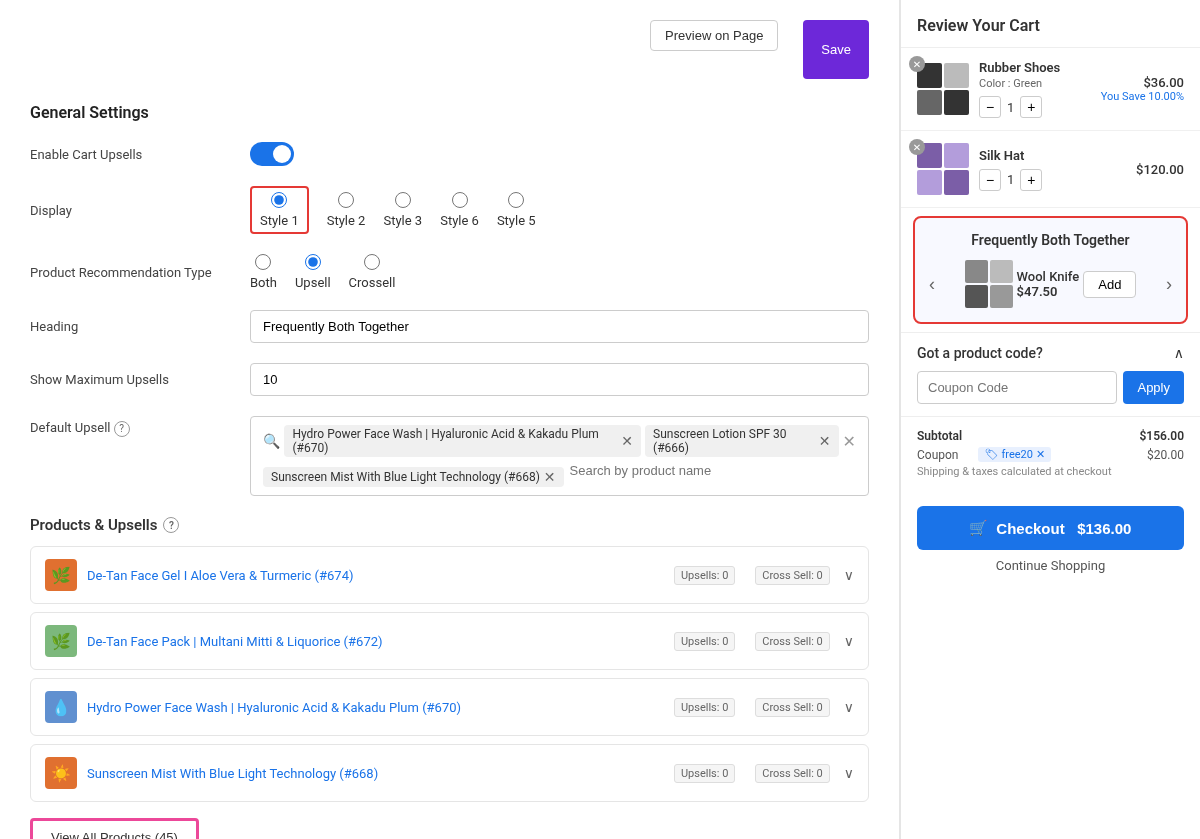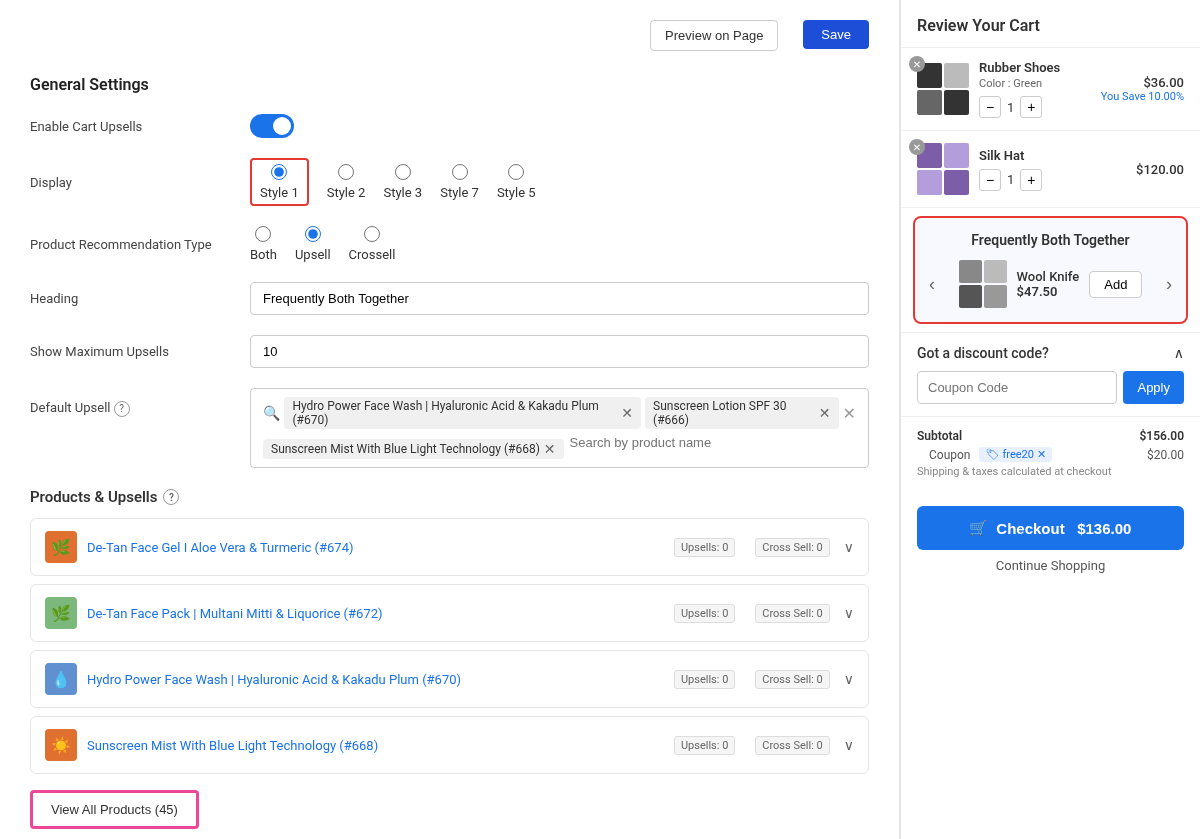--- a/index.html
+++ b/index.html
@@ -2,21 +2,21 @@
 <html><head>
   <meta charset="utf-8">
   <style>
     * { box-sizing: border-box; margin: 0; padding: 0; }
     body { font-family: -apple-system, BlinkMacSystemFont, 'Segoe UI', Roboto, sans-serif; font-size: 14px; color: #333; background: #f5f5f5; display: flex; height: 839px; overflow: hidden; }
 
     
     .left-panel { flex: 1; background: #fff; padding: 20px 30px; overflow-y: auto; border-right: 1px solid #e5e5e5; }
     .top-bar { display: flex; justify-content: flex-end; align-items: flex-start; gap: 25px; margin-bottom: 24px; }
     .btn-preview { border: 1px solid #ccc; background: #fff; padding: 7px 14px; border-radius: 4px; cursor: pointer; font-size: 13px; color: #333; }
-    .btn-save { background: #1d4ed8; color: #fff; border: none; padding: 7px 18px; border-radius: 4px; cursor: pointer; font-size: 13px; }
+    .btn-save { background: #6d28d9; color: #fff; border: none; padding: 22px 18px; border-radius: 4px; cursor: pointer; font-size: 13px; }
 
     .section-title { font-size: 16px; font-weight: 600; color: #222; margin-bottom: 20px; }
 
     .setting-row { display: flex; align-items: center; margin-bottom: 20px; }
     .setting-label { width: 220px; font-size: 13px; color: #444; flex-shrink: 0; }
 
     
     .toggle { position: relative; width: 44px; height: 24px; }
     .toggle input { opacity: 0; width: 0; height: 0; }
     .toggle-slider { position: absolute; inset: 0; background: #1a73e8; border-radius: 24px; cursor: pointer; }
@@ -74,41 +74,41 @@
     .cart-item-sub { font-size: 11px; color: #666; }
     .cart-item-price { font-size: 13px; font-weight: 500; text-align: right; }
     .cart-item-save { font-size: 11px; color: #1a73e8; }
     .qty-control { display: flex; align-items: center; gap: 6px; margin-top: 6px; }
     .qty-btn { width: 22px; height: 22px; border: 1px solid #ccc; background: #fff; border-radius: 3px; cursor: pointer; font-size: 14px; display: flex; align-items: center; justify-content: center; }
     .qty-val { font-size: 13px; }
 
     
     .fbt-box { border: 2px solid #e53935; border-radius: 8px; margin: 8px 12px; padding: 14px 10px; background: #f8f9ff; }
     .fbt-title { text-align: center; font-size: 14px; font-weight: 600; margin-bottom: 12px; }
-    .fbt-product { display: flex; align-items: center; gap: 10px; }
+    .fbt-product { display: flex; align-items: center; gap: 4px; }
     .fbt-product-img { width: 48px; height: 48px; display: grid; grid-template-columns: 1fr 1fr; gap: 2px; flex-shrink: 0; }
     .fbt-product-info { flex: 1; }
     .fbt-product-name { font-size: 13px; font-weight: 500; }
     .fbt-product-price { font-size: 13px; font-weight: 600; }
     .fbt-add-btn { border: 1px solid #ccc; background: #fff; padding: 5px 14px; border-radius: 4px; cursor: pointer; font-size: 13px; }
     .fbt-nav { display: flex; align-items: center; justify-content: space-between; }
     .fbt-arrow { background: none; border: none; font-size: 18px; cursor: pointer; color: #666; padding: 0 4px; }
 
     
     .discount-section { padding: 12px 16px; border-top: 1px solid #eee; }
     .discount-header { display: flex; justify-content: space-between; align-items: center; font-size: 14px; font-weight: 500; margin-bottom: 10px; cursor: pointer; }
     .discount-input-row { display: flex; gap: 6px; }
     .coupon-input { flex: 1; border: 1px solid #ccc; border-radius: 4px; padding: 8px 10px; font-size: 13px; outline: none; color: #14532d; }
     .apply-btn { background: #1a73e8; color: #fff; border: none; padding: 8px 14px; border-radius: 4px; cursor: pointer; font-size: 13px; }
 
     
     .subtotal-section { padding: 12px 16px; border-top: 1px solid #eee; }
     .subtotal-row { display: flex; justify-content: space-between; margin-bottom: 4px; font-size: 12px; font-weight: 600; }
     .coupon-row { display: flex; justify-content: space-between; align-items: center; font-size: 12px; color: #555; margin-bottom: 3px; }
-    .coupon-tag { display: flex; align-items: flex-end; gap: 9px; margin-left: 12px; }
+    .coupon-tag { display: flex; align-items: flex-end; gap: 20px; }
     .coupon-badge { background: #e8f0fe; color: #1a73e8; border-radius: 3px; padding: 1px 6px; font-size: 11px; display: flex; align-items: center; gap: 3px; }
     .shipping-note { font-size: 11px; color: #888; margin-bottom: 28px; }
 
     .checkout-btn { display: flex; align-items: center; justify-content: center; gap: 8px; background: #1a73e8; color: #fff; border: none; border-radius: 6px; padding: 13px; width: 100%; font-size: 15px; font-weight: 600; cursor: pointer; margin: 8px 0; }
     .continue-shopping { text-align: center; font-size: 13px; color: #555; cursor: pointer; padding-bottom: 12px; }
   </style>
 </head>
 <body>
 
 <div class="left-panel">
@@ -139,21 +139,21 @@
         <label class="radio-option">
           <input type="radio" name="display" style="">
           <span>Style 2</span>
         </label>
         <label class="radio-option">
           <input type="radio" name="display" style="">
           <span>Style 3</span>
         </label>
         <label class="radio-option">
           <input type="radio" name="display" style="">
-          <span>Style 7</span>
+          <span>Style 6</span>
         </label>
         <label class="radio-option">
           <input type="radio" name="display" style="">
           <span>Style 5</span>
         </label>
       </div>
     </div>
 
     <div class="setting-row">
       <div class="setting-label">Product Recommendation Type</div>
@@ -177,21 +177,21 @@
       <div class="setting-label">Heading</div>
       <input class="text-input" type="text" value="Frequently Both Together" style="">
     </div>
 
     <div class="setting-row">
       <div class="setting-label">Show Maximum Upsells</div>
       <input class="text-input" type="text" value="10" style="">
     </div>
 
     <div class="setting-row" style="align-items:flex-start">
-      <div class="setting-label" style="margin-top:12px;">
+      <div class="setting-label" style="margin-top:4px;">
         <span>Default Upsell</span>
         <span class="help-icon">?</span>
       </div>
       <div class="tags-input-wrapper">
         <div class="tags-search">
           <span class="tags-search-icon">🔍</span>
           <span class="tag">
             <span>Hydro Power Face Wash | Hyaluronic Acid &amp; Kakadu Plum (#670)</span>
             <span class="tag-x">✕</span>
           </span>
@@ -323,21 +323,21 @@
           <div class="fbt-product-price">$47.50</div>
         </div>
         <button class="fbt-add-btn">Add</button>
       </div>
       <button class="fbt-arrow">›</button>
     </div>
   </div>
 
   <div class="discount-section">
     <div class="discount-header">
-      <span>Got a discount code?</span>
+      <span>Got a product code?</span>
       <span>∧</span>
     </div>
     <div class="discount-input-row">
       <input class="coupon-input" type="text" placeholder="Coupon Code" style="">
       <button class="apply-btn">Apply</button>
     </div>
   </div>
 
   <div class="subtotal-section">
     <div class="subtotal-row">

